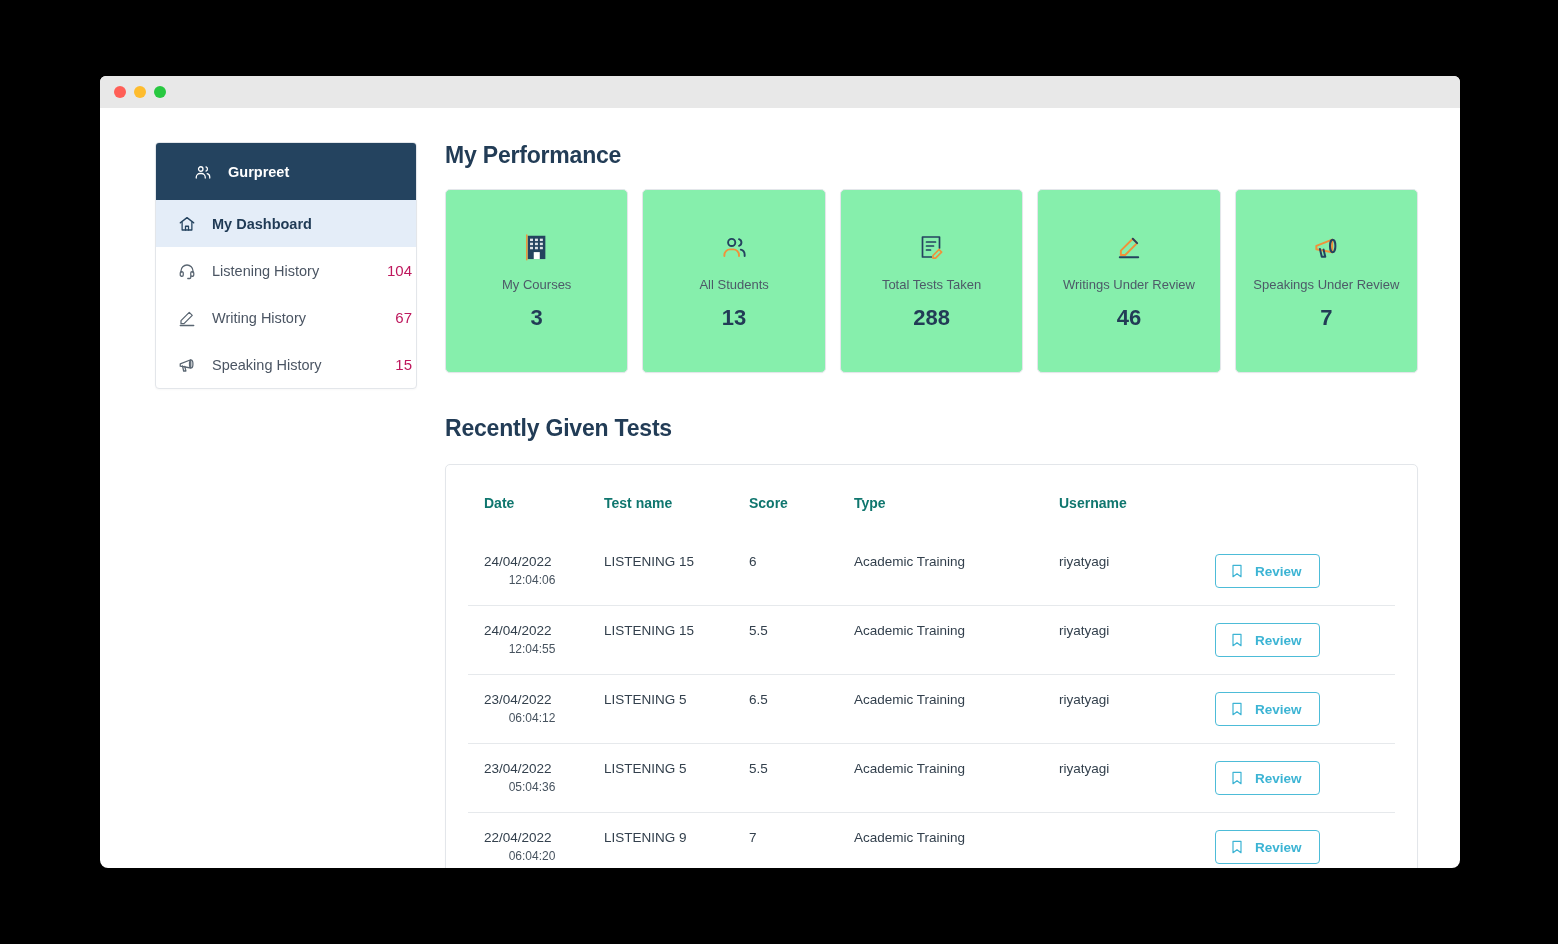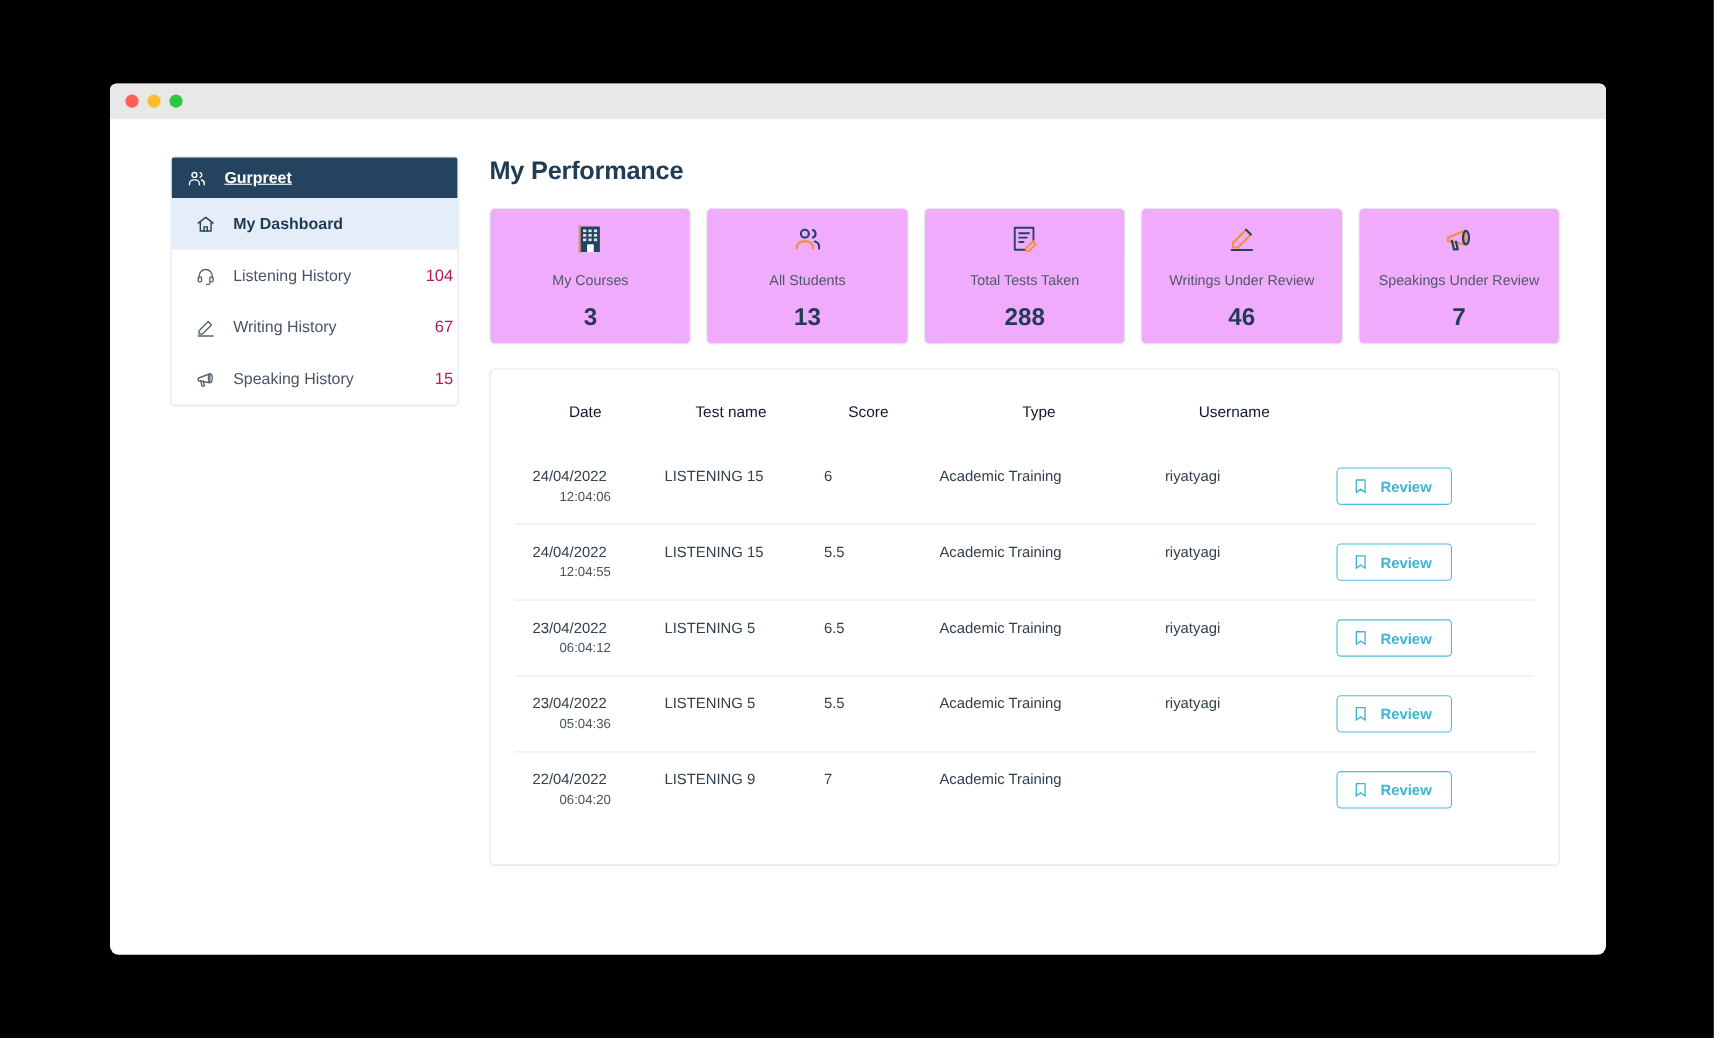--- a/index.html
+++ b/index.html
@@ -53,28 +53,27 @@
     border: 1px solid #e3e6ea;
     border-radius: 4px;
     align-self: flex-start;
     overflow: hidden;
     box-shadow: 0 1px 2px rgba(0,0,0,0.03);
   }
 
   .sb-header {
     background: #24435f;
     color: #ffffff;
-    height: 37px;
+    height: 57px;
     display: flex;
     align-items: center;
     gap: 16px;
-    padding: 0 14px;
+    padding: 0 38px;
     font-size: 14.5px;
     font-weight: 700;
-    text-decoration: underline;
   }
 
   .sb-item {
     display: flex;
     align-items: center;
     gap: 16px;
     padding: 0 4px 0 22px;
     height: 47px;
     color: #4b5563;
     font-size: 14.5px;
@@ -107,24 +106,24 @@
 
   
   .stats {
     display: flex;
     gap: 14px;
     margin-top: 20px;
   }
   .stat-card {
     flex: 1;
     min-width: 0;
-    height: 124px;
+    height: 184px;
     border: 1px solid #e3e6ea;
     border-radius: 5px;
-    background: #f0abfc;
+    background: #86efac;
     display: flex;
     flex-direction: column;
     align-items: center;
     justify-content: center;
     padding: 10px 8px;
     text-align: center;
     box-shadow: 0 1px 2px rgba(0,0,0,0.02);
   }
   .stat-icon { height: 32px; display: flex; align-items: center; justify-content: center; }
   .stat-icon svg { display: block; }
@@ -149,24 +148,24 @@
     border: 1px solid #e3e6ea;
     border-radius: 5px;
     background: #ffffff;
     padding: 30px 22px 34px 22px;
     box-shadow: 0 1px 2px rgba(0,0,0,0.02);
   }
 
   table { width: 100%; border-collapse: collapse; }
 
   th {
-    text-align: center;
+    text-align: left;
     font-size: 14px;
-    font-weight: 400;
-    color: #0f172a;
+    font-weight: 700;
+    color: #0f766e;
     padding: 0 8px 26px 16px;
   }
   td {
     font-size: 13.5px;
     color: #33404d;
     padding: 17px 8px 17px 16px;
     vertical-align: top;
     border-top: 1px solid #e6e9ec;
   }
   tbody tr:first-child td { border-top: none; }
@@ -354,20 +353,21 @@
               <path d="M3 10.6 17 5v11.2L3 13.6z" stroke="#f0913a"></path>
               <ellipse cx="17.5" cy="10.7" rx="2.4" ry="5.5"></ellipse>
               <path d="M6.2 13.3 7.8 20.2h3.1L9.4 13.9" stroke="#24435f"></path>
             </svg>
           </div>
           <div class="stat-label">Speakings Under Review</div>
           <div class="stat-value">7</div>
         </div>
       </div>
 
+      <h2 class="section-title table-section-title">Recently Given Tests</h2>
 
       <div class="table-card">
         <table>
           <thead>
             <tr>
               <th class="col-date">Date</th>
               <th class="col-test">Test name</th>
               <th class="col-score">Score</th>
               <th class="col-type">Type</th>
               <th class="col-user">Username</th>

